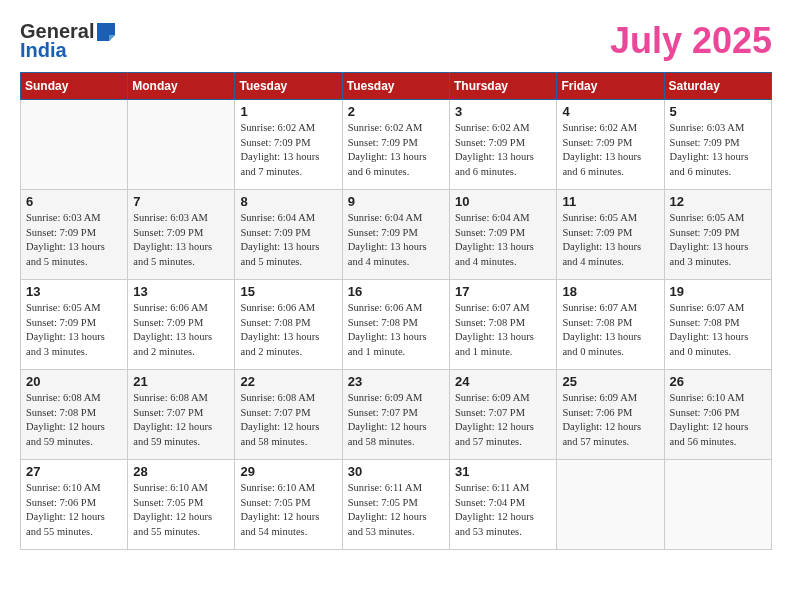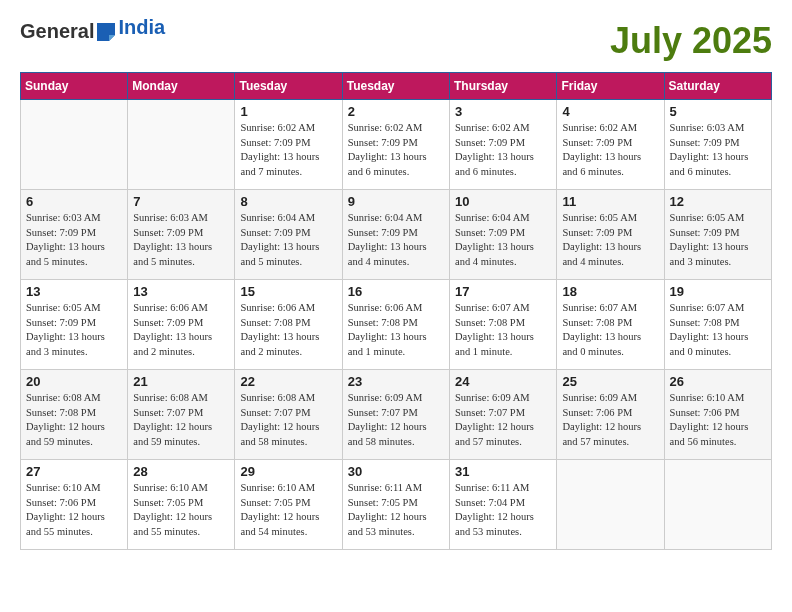--- a/index.html
+++ b/index.html
@@ -11,41 +11,42 @@
       padding: 20px;
     }
     .header-area {
       display: flex;
       justify-content: space-between;
       align-items: flex-start;
       margin-bottom: 10px;
     }
     .logo {
       display: flex;
+      flex-direction: column;
       align-items: flex-start;
     }
     .title-area {
       text-align: right;
     }
     .month-title {
       font-size: 36px;
       font-weight: bold;
-      color: #4d7c0f;
+      color: #ec4899;
     }
     .location-title {
       font-size: 16px;
       color: #444;
     }
     .calendar-table {
       width: 100%;
       border-collapse: collapse;
       font-size: 11px;
     }
     .calendar-table th {
-      background: #be185d;
+      background: #b91c1c;
       color: #fff;
       padding: 6px 4px;
       text-align: left;
       font-size: 12px;
       border: 1px solid #2a5f9d;
     }
     .calendar-table td {
       border: 1px solid #ccc;
       vertical-align: top;
       padding: 4px 5px;

